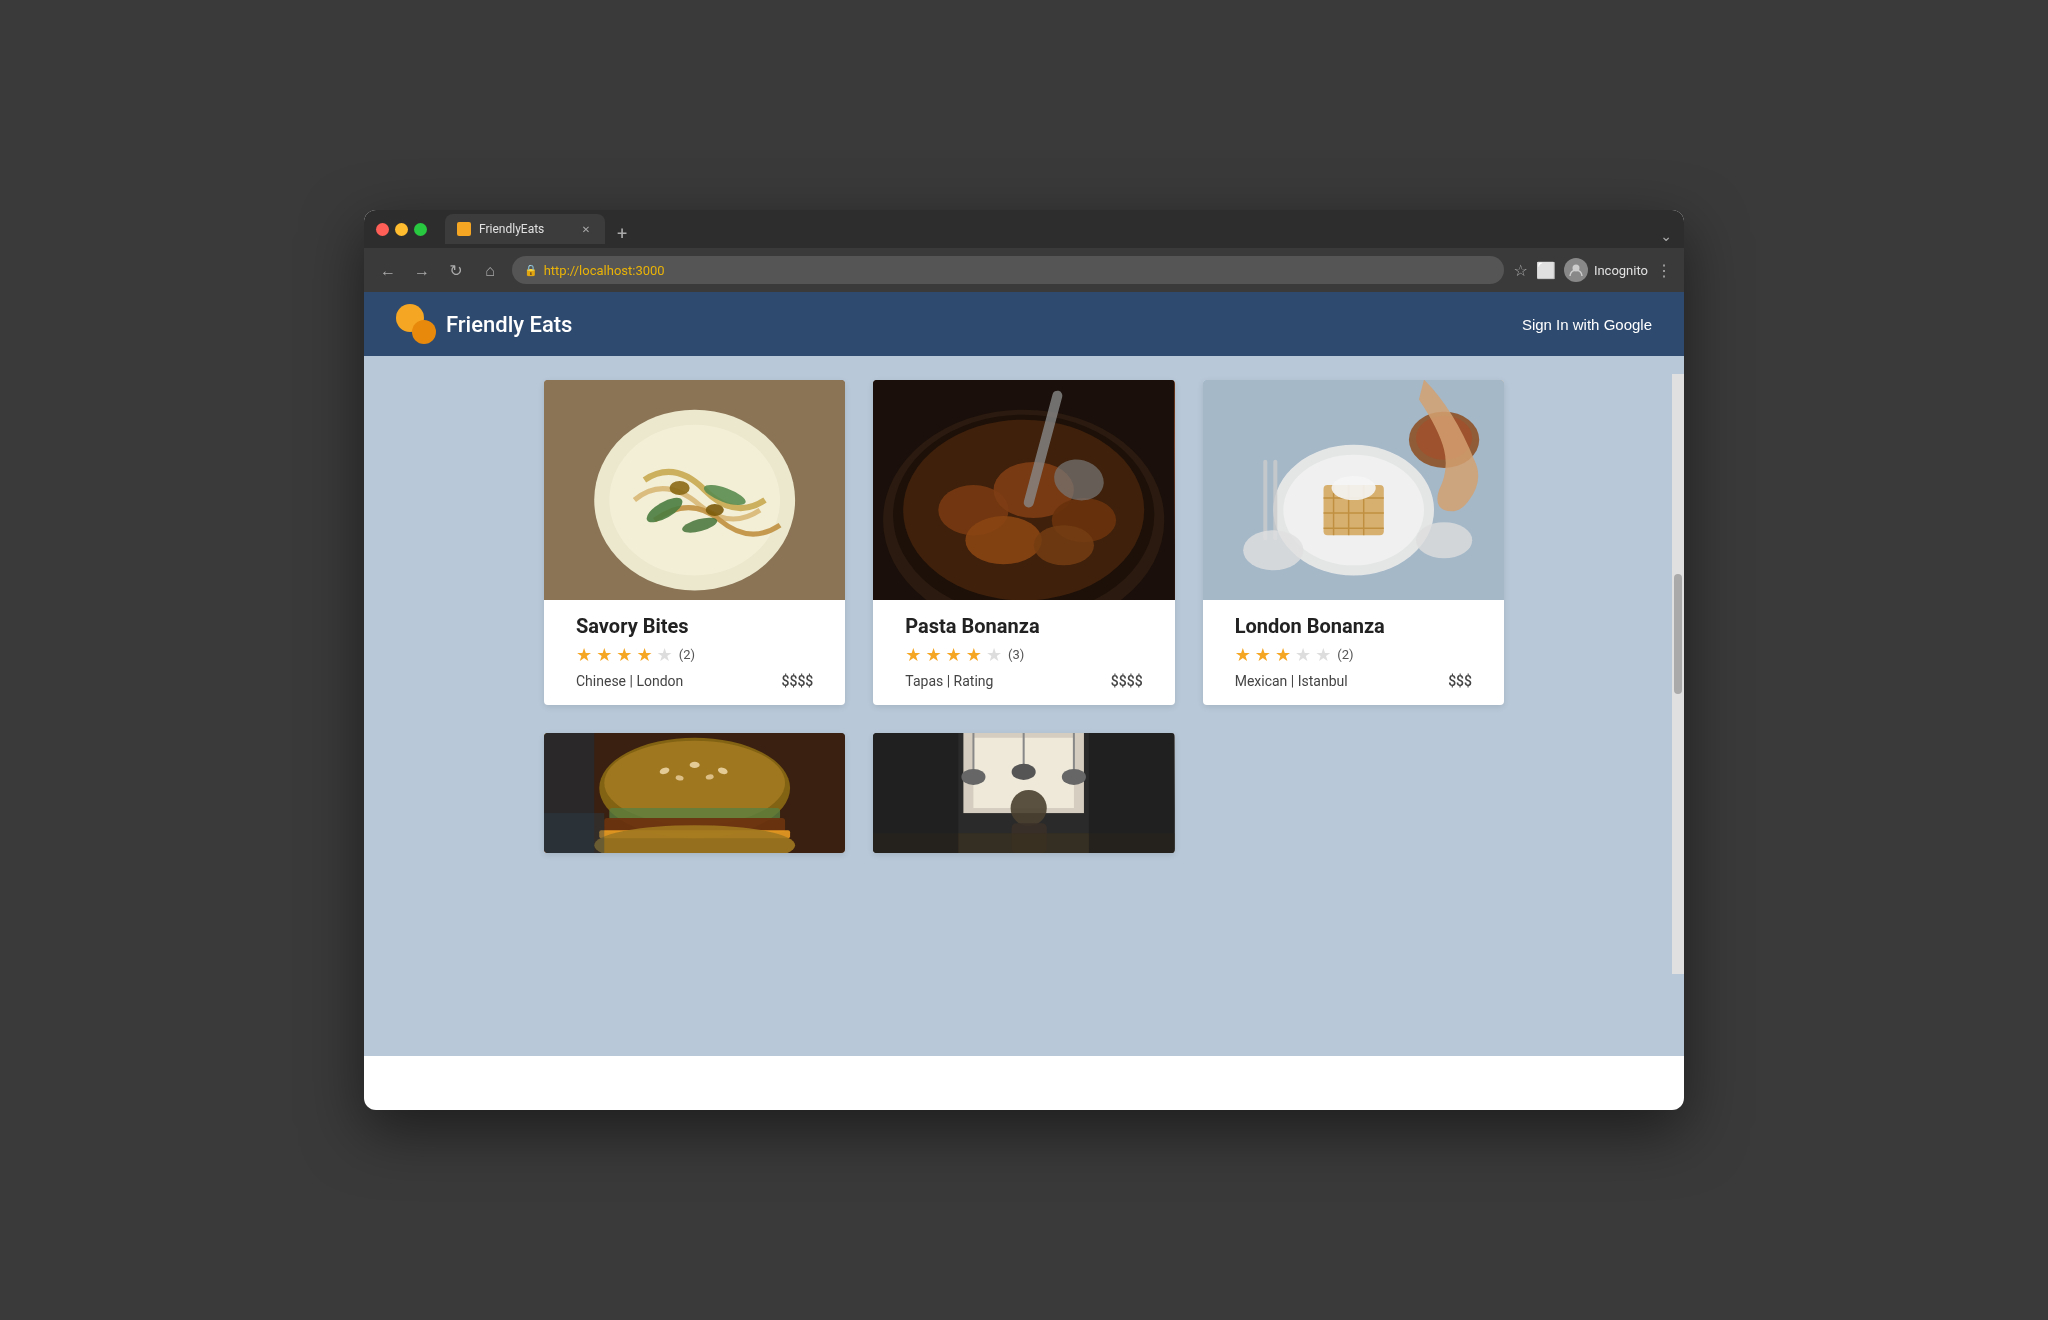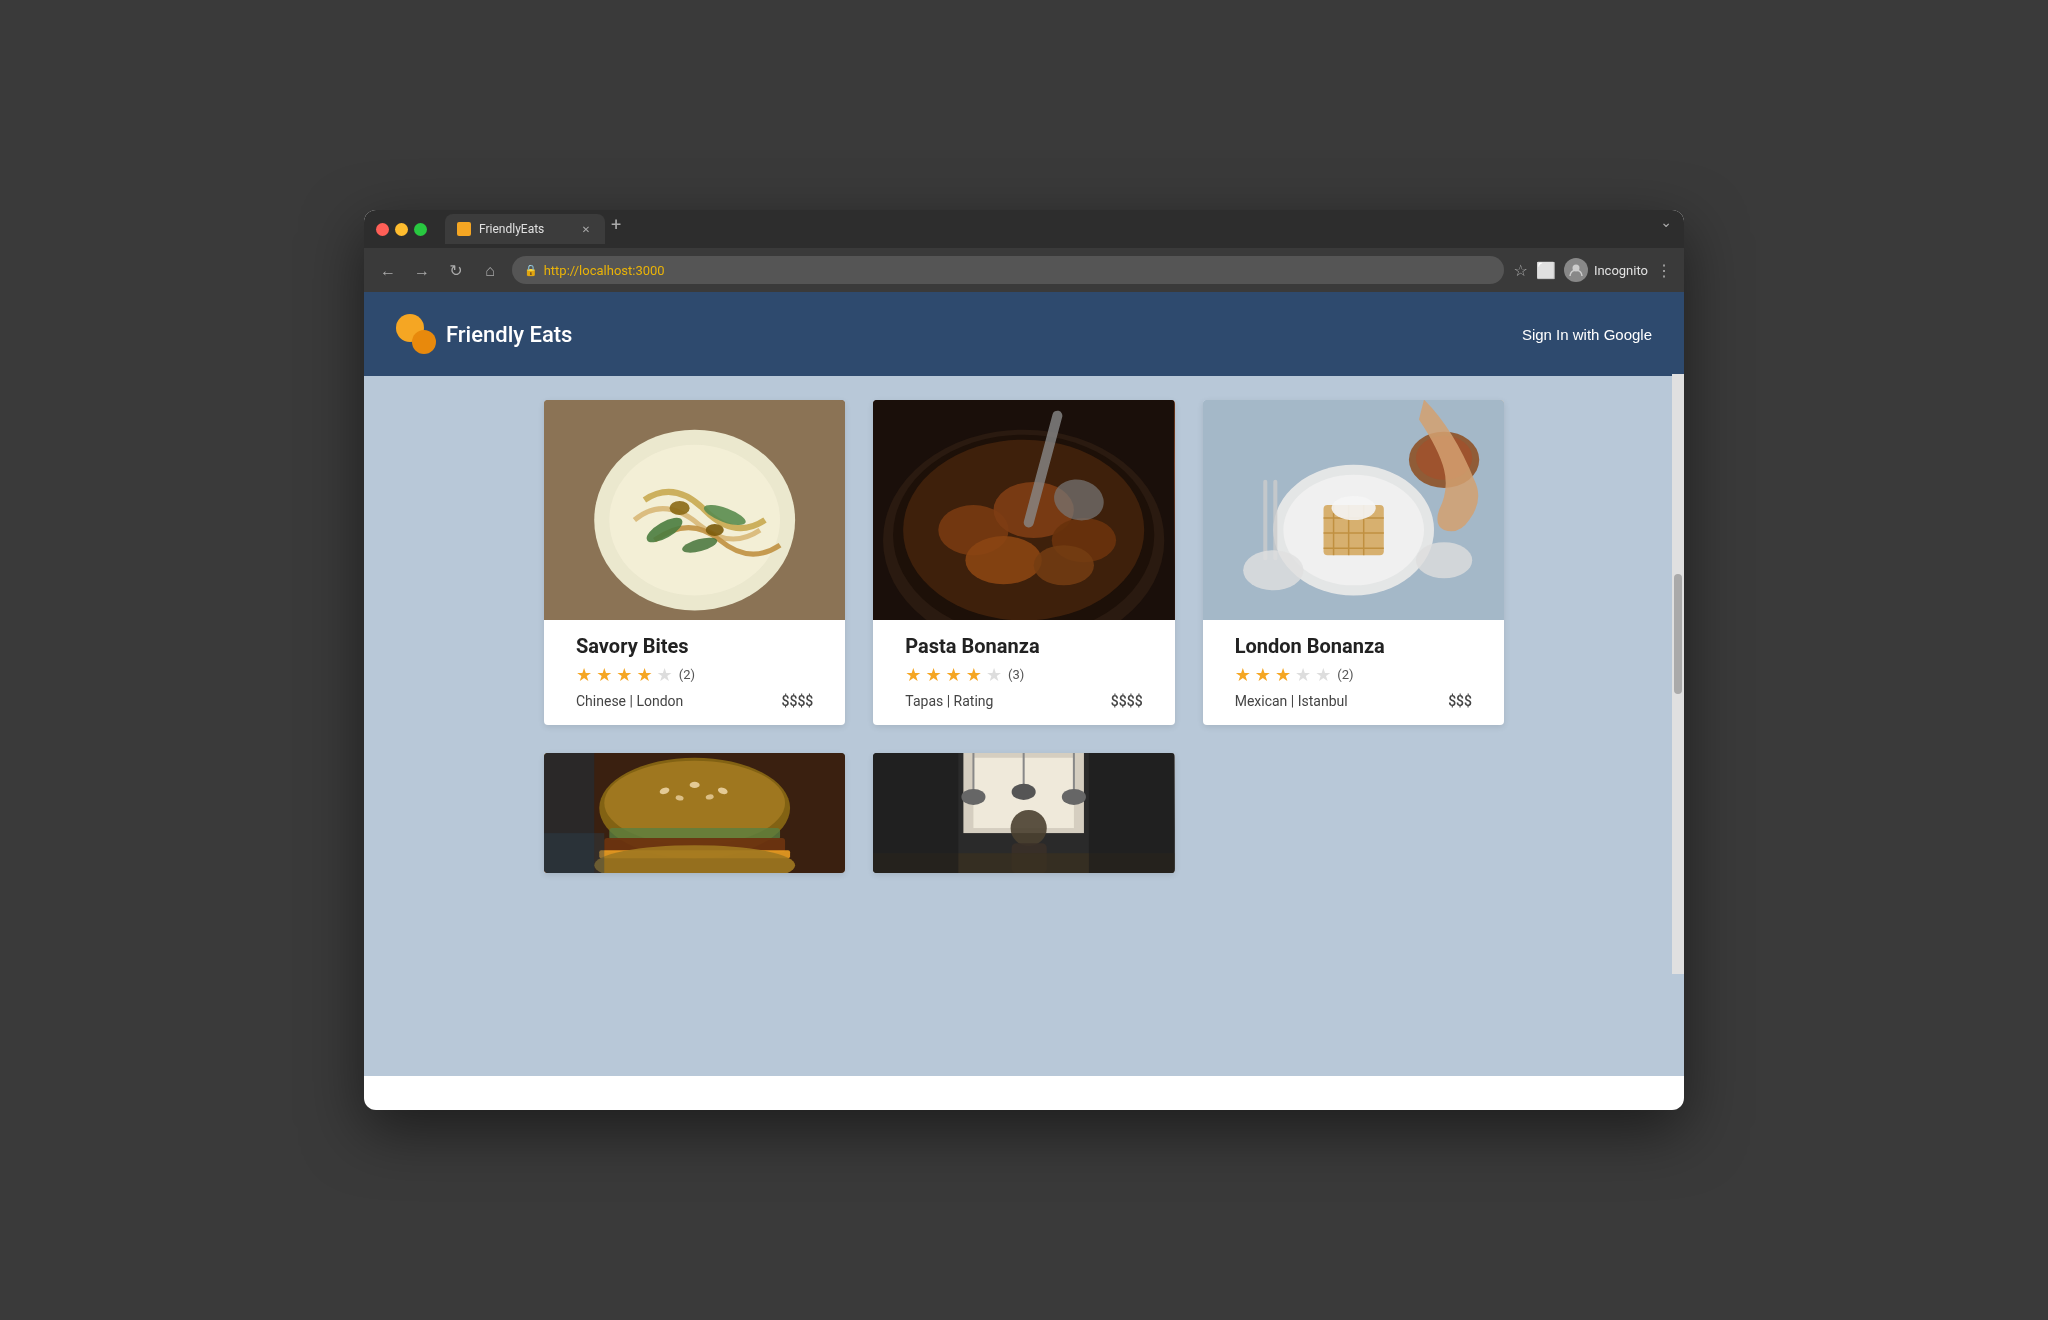--- a/index.html
+++ b/index.html
@@ -42,23 +42,24 @@
       width: 13px;
       height: 13px;
       border-radius: 50%;
     }
     .tl-red { background: #ff5f57; }
     .tl-yellow { background: #febc2e; }
     .tl-green { background: #28c840; }
 
     .tab-bar {
       display: flex;
-      align-items: flex-start;
+      align-items: flex-end;
       flex: 1;
       margin-left: 10px;
+      gap: 6px;
     }
 
     .browser-tab {
       background: #3c3c3c;
       border-radius: 8px 8px 0 0;
       height: 30px;
       display: flex;
       align-items: center;
       padding: 0 12px;
       gap: 8px;
@@ -170,21 +171,21 @@
       background: #888;
       display: flex;
       align-items: center;
       justify-content: center;
       font-size: 12px;
     }
 
     
     .app-header {
       background: #2e4a6e;
-      height: 84px;
+      height: 64px;
       display: flex;
       align-items: center;
       padding: 0 32px;
       gap: 36px;
     }
 
     .app-logo {
       display: flex;
       align-items: center;
       gap: 10px;

